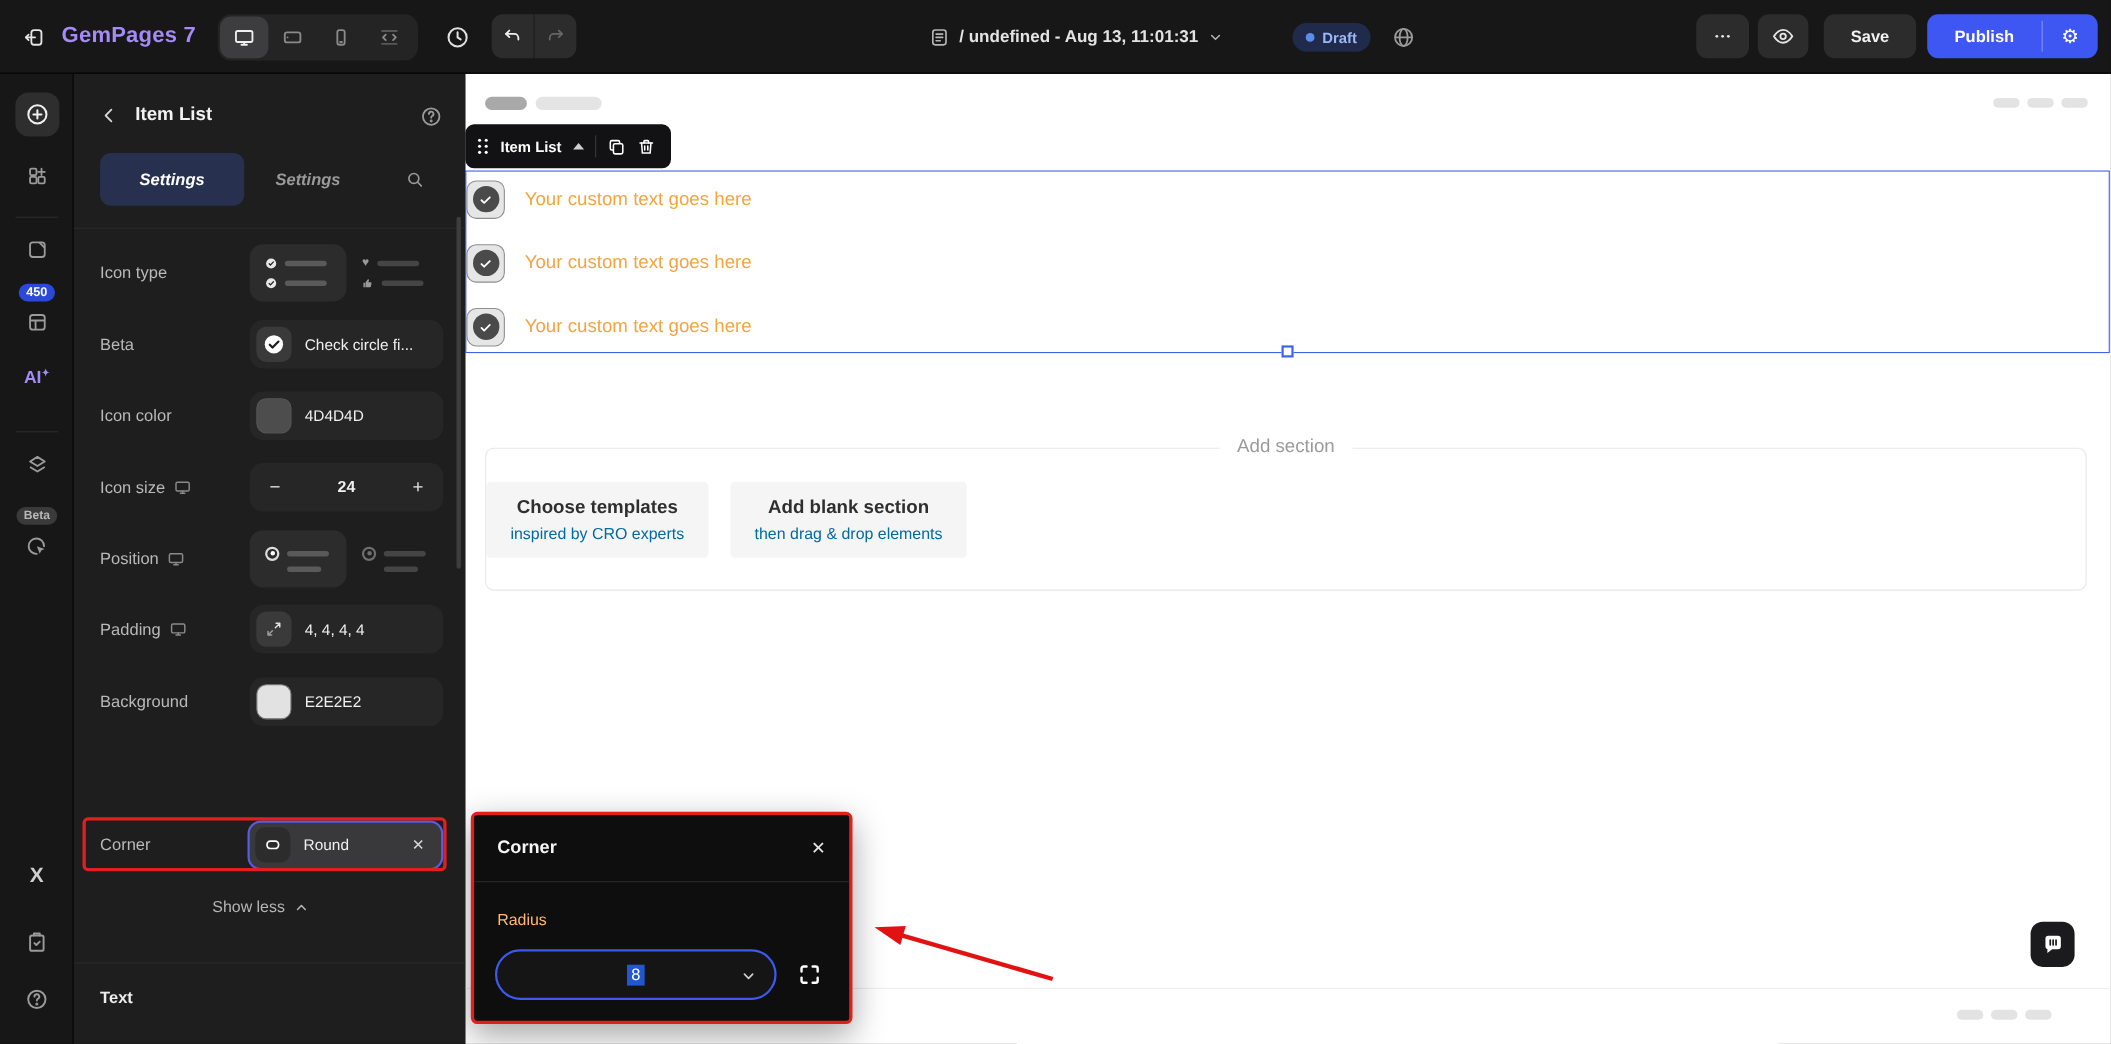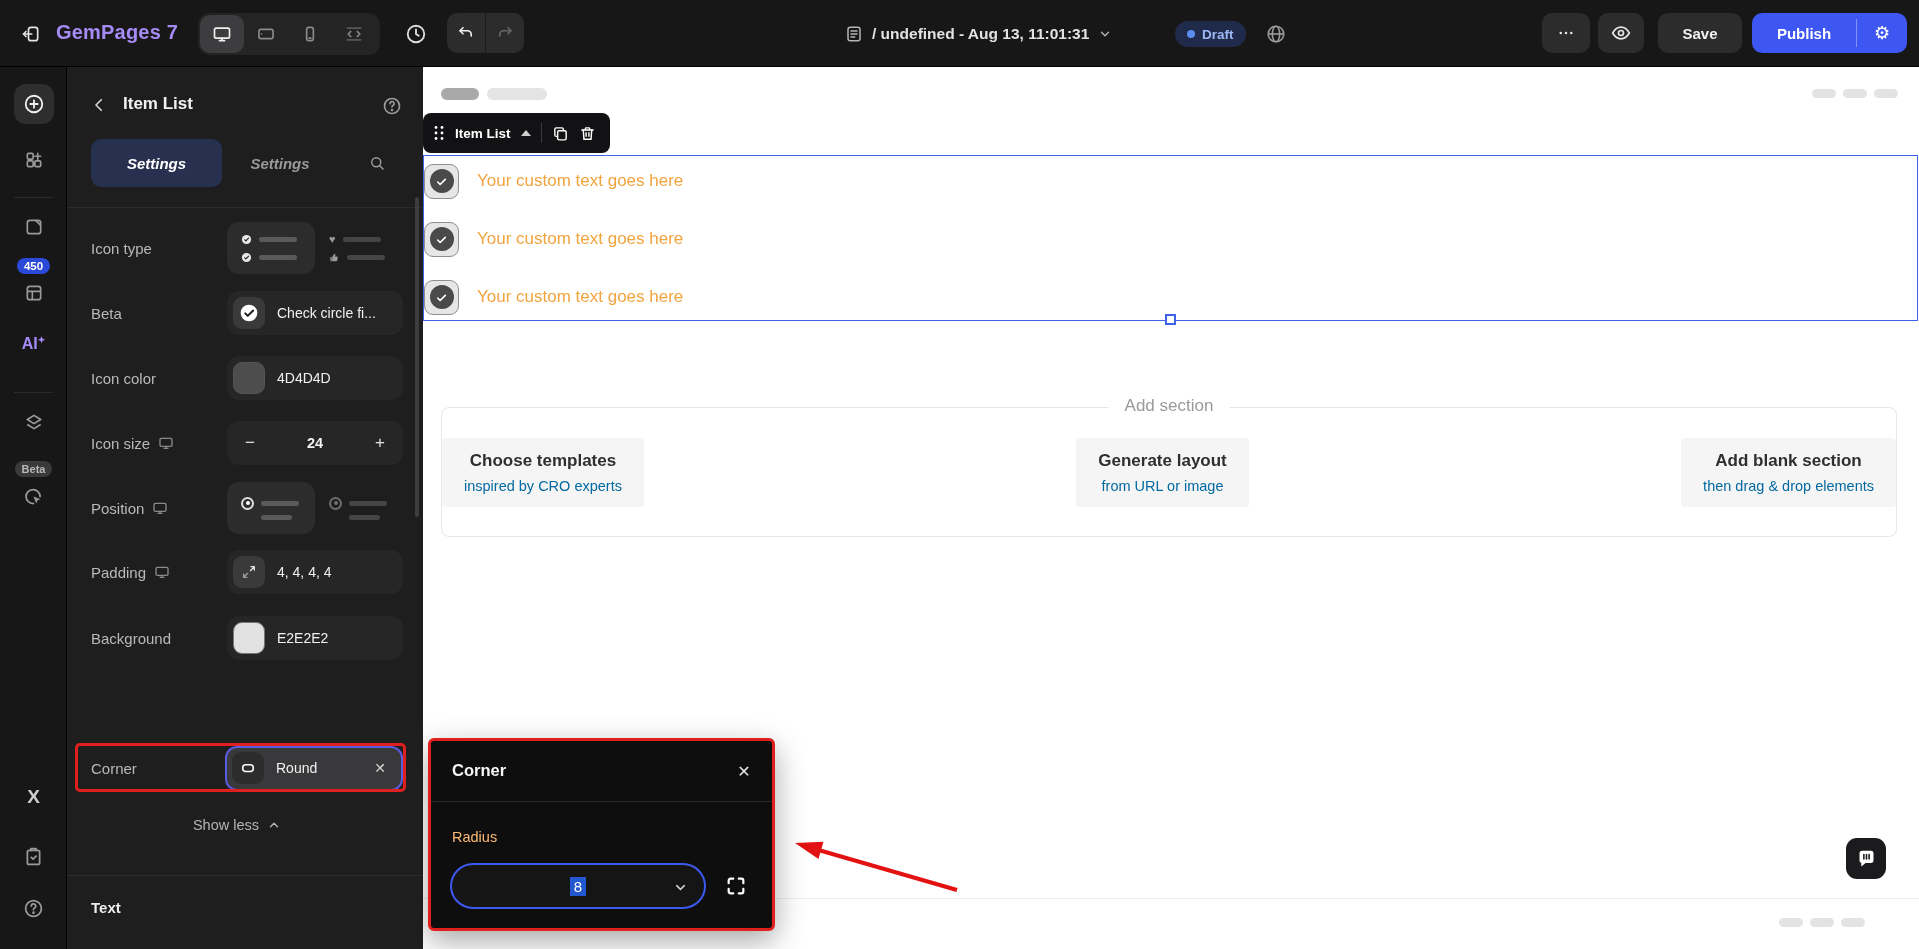--- a/index.html
+++ b/index.html
@@ -125,22 +125,22 @@
           display:flex; align-items:center; justify-content:center; }
   .icircle { width:24px; height:24px; border-radius:50%; background:#4A4A4A;
              display:flex; align-items:center; justify-content:center; }
   .ctext { font-size:17px; color:#F2A43F; }
   .selhandle { left:742px; top:247px; width:11px; height:11px; background:#fff;
                border:2px solid #3E63E8; z-index:4; }
   .addcard { left:18px; top:340px; width:1456px; height:130px; border:1px solid #E7E7E7;
              border-radius:8px; }
   .addlegend { position:absolute; left:50%; top:-12px; transform:translateX(-50%);
                background:#fff; padding:0 16px; color:#9a9a9a; font-size:17px; }
-  .addopts { position:absolute; left:0; top:30px; width:100%; display:flex; gap:8px;
-             justify-content:space-between; }
+  .addopts { position:absolute; left:0; top:30px; width:100%; display:flex; gap:20px;
+             justify-content:flex-start; }
   .addbtn { background:#F5F5F5; border-radius:4px; padding:13px 22px; text-align:center; cursor:pointer; }
   .addbtn .t { font-size:17px; font-weight:700; color:#2f2f2f; }
   .addbtn .s { font-size:14.5px; color:#0369a1; margin-top:7px; }
   .footline { left:0; top:831px; width:1496px; height:1px; background:#ededed; }
   .fpills { left:1356px; top:851px; display:flex; gap:7px; }
   .fpills div { width:24px; height:9px; border-radius:5px; background:#e3e3e3; }
   .chatbtn { left:1423px; top:771px; width:40px; height:41px; background:#1b1b1d; border-radius:11px;
              display:flex; align-items:center; justify-content:center; cursor:pointer; z-index:8; }
 
   
@@ -584,24 +584,20 @@
   <div class="abs selhandle"></div>
 
   <div class="abs addcard">
     <div class="addlegend">Add section</div>
     <div class="addopts">
       <div class="addbtn">
         <div class="t">Choose templates</div>
         <div class="s">inspired by CRO experts</div>
       </div>
       <div class="addbtn">
-        <div class="t">Generate layout</div>
-        <div class="s">from URL or image</div>
-      </div>
-      <div class="addbtn">
         <div class="t">Add blank section</div>
         <div class="s">then drag &amp; drop elements</div>
       </div>
     </div>
   </div>
 
   <div class="abs footline"></div>
   <div class="abs fpills">
     <div></div>
       <div></div>

